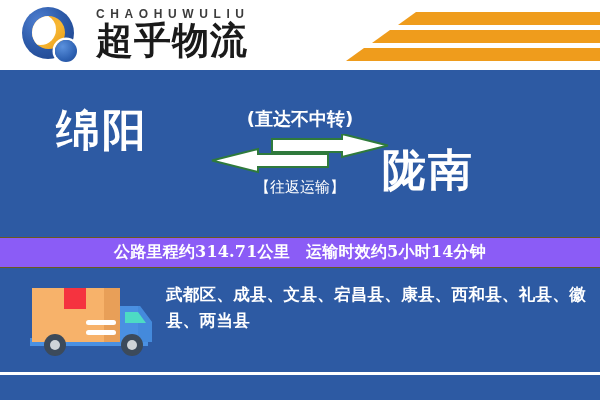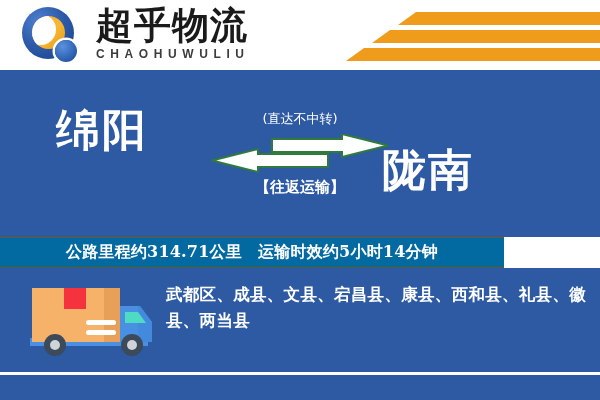--- a/index.html
+++ b/index.html
@@ -137,50 +137,50 @@
 
   #route-middle {
     position: absolute;
     left: 200px;
     top: 40px;
     width: 200px;
     text-align: center;
   }
   #route-note-top {
     font-family: "DejaVu Sans", "Liberation Sans", sans-serif;
-    font-size: 13px;
-    font-weight: 400;
+    font-size: 18px;
+    font-weight: 700;
     color: #ffffff;
     white-space: nowrap;
     line-height: 18px;
   }
   #arrow-wrap {
     position: relative;
     width: 180px;
     height: 40px;
     margin: 6px auto 0 auto;
   }
   #route-note-bottom {
     margin-top: 4px;
     font-family: "DejaVu Sans", "Liberation Sans", sans-serif;
     font-size: 15px;
-    font-weight: 700;
+    font-weight: 400;
     color: #ffffff;
     white-space: nowrap;
     line-height: 18px;
   }
 
   
   #info-band {
     position: absolute;
     left: 0;
     top: 237px;
-    width: 504px;
+    width: 600px;
     height: 31px;
-    background: #0369a1;
+    background: #8b5cf6;
     border-top: 1.5px solid #6b5a1e;
     border-bottom: 1.5px solid #6b5a1e;
     box-sizing: border-box;
     display: flex;
     align-items: center;
     justify-content: center;
   }
   #info-band-text {
     font-family: "DejaVu Serif", "Liberation Serif", serif;
     font-size: 16px;
@@ -247,22 +247,22 @@
 
     <div id="logo-mark">
       <div id="logo-ring"></div>
       <div id="logo-crescent">
         <div id="logo-crescent-cut"></div>
       </div>
       <div id="logo-dot"></div>
     </div>
 
     <div id="logo-wordmark">
+      <div id="logo-name-py">CHAOHUWULIU</div>
       <div id="logo-name-cn">超乎物流</div>
-      <div id="logo-name-py">CHAOHUWULIU</div>
     </div>
 
     <div class="stripe" id="stripe-1"></div>
     <div class="stripe" id="stripe-2"></div>
     <div class="stripe" id="stripe-3"></div>
   </div>
 
   <div id="route-panel">
 
     <div id="city-origin">绵阳</div>

